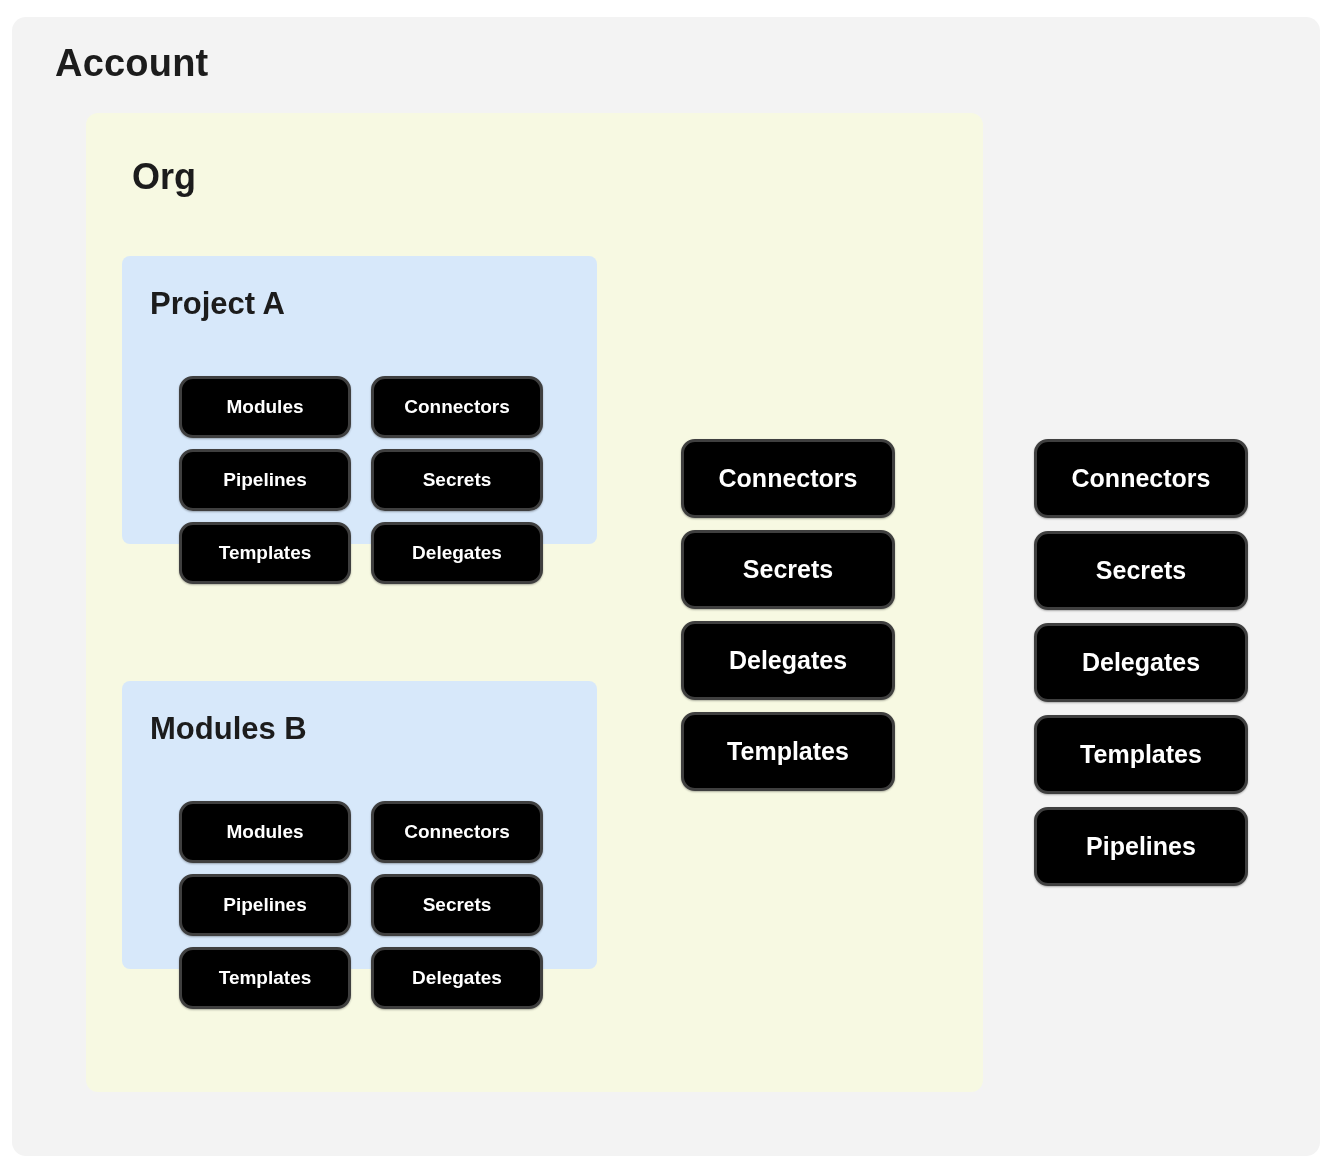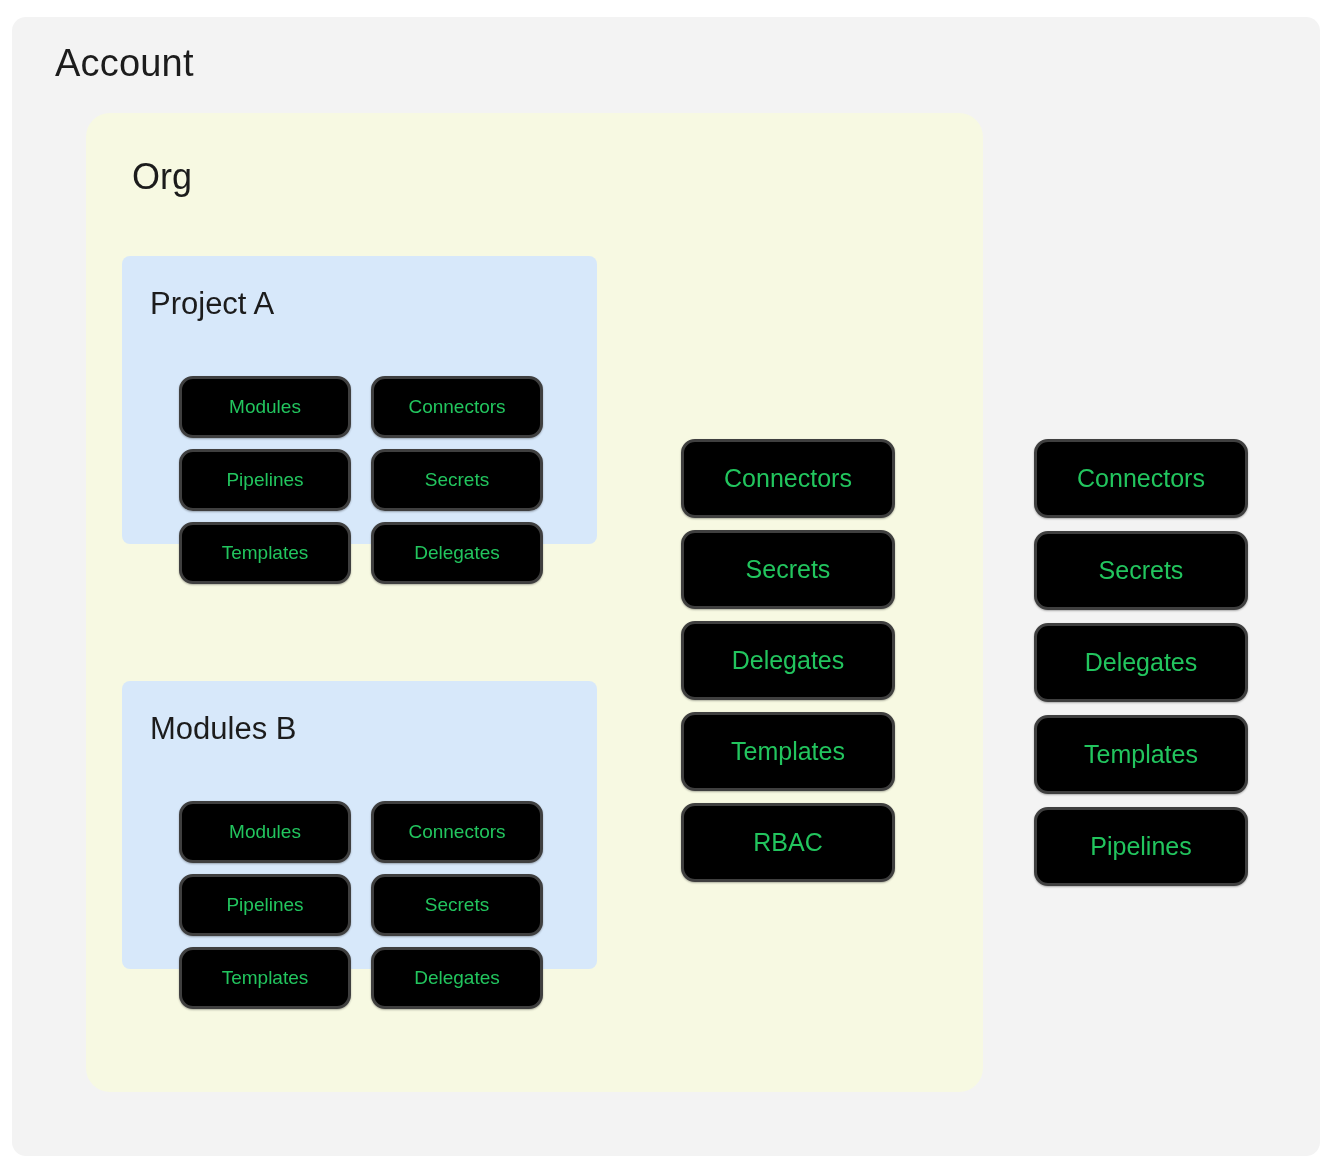--- a/index.html
+++ b/index.html
@@ -10,32 +10,33 @@
     color: #1c1c1c;
     overflow: hidden;
   }
   .abs { position: absolute; }
 
   .account-box {
     left: 12px; top: 17px;
     width: 1308px; height: 1139px;
     background: #f3f3f3;
     border-radius: 14px;
+    font-weight: bold;
   }
   .account-title {
     left: 43px; top: 24px;
     font-size: 38px; line-height: 44px;
     letter-spacing: 0.2px;
   }
 
   .org-box {
     left: 74px; top: 96px;
     width: 897px; height: 979px;
     background: #f7f9e2;
-    border-radius: 24px;
+    border-radius: 12px;
   }
   .org-title {
     left: 46px; top: 43px;
     font-size: 36px; line-height: 42px;
   }
 
   .project-box {
     left: 36px;
     width: 475px; height: 288px;
     background: #d7e8fa;
@@ -45,21 +46,21 @@
   .project-b { top: 568px; }
   .project-title {
     left: 28px; top: 30px;
     font-size: 31px; line-height: 36px;
   }
 
   .pill {
     background: #000000;
     border: 3px solid #3f3f3f;
     border-radius: 14px;
-    color: #22c55e;
+    color: #ffffff;
     display: flex;
     align-items: center;
     justify-content: center;
     box-shadow: 0 1px 2px rgba(0,0,0,0.30);
     text-align: center;
   }
 
   .project-pill-grid {
     left: 57px; top: 120px;
     display: grid;
@@ -112,21 +113,20 @@
         <div class="pill">Templates</div>
         <div class="pill">Delegates</div>
       </div>
     </div>
 
     <div class="abs pill-column org-column">
       <div class="pill">Connectors</div>
       <div class="pill">Secrets</div>
       <div class="pill">Delegates</div>
       <div class="pill">Templates</div>
-      <div class="pill">RBAC</div>
     </div>
   </div>
 
   <div class="abs pill-column account-column">
     <div class="pill">Connectors</div>
     <div class="pill">Secrets</div>
     <div class="pill">Delegates</div>
     <div class="pill">Templates</div>
     <div class="pill">Pipelines</div>
   </div>

